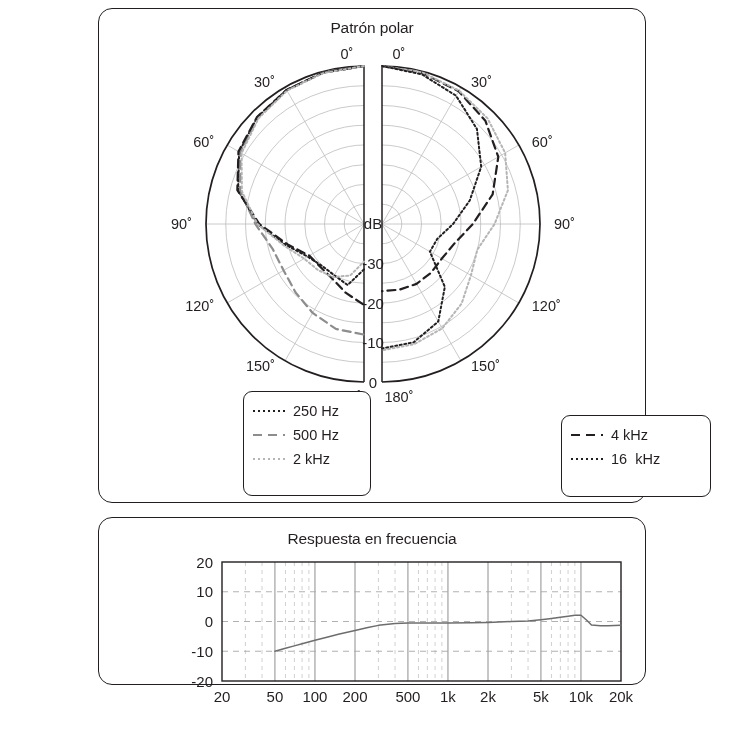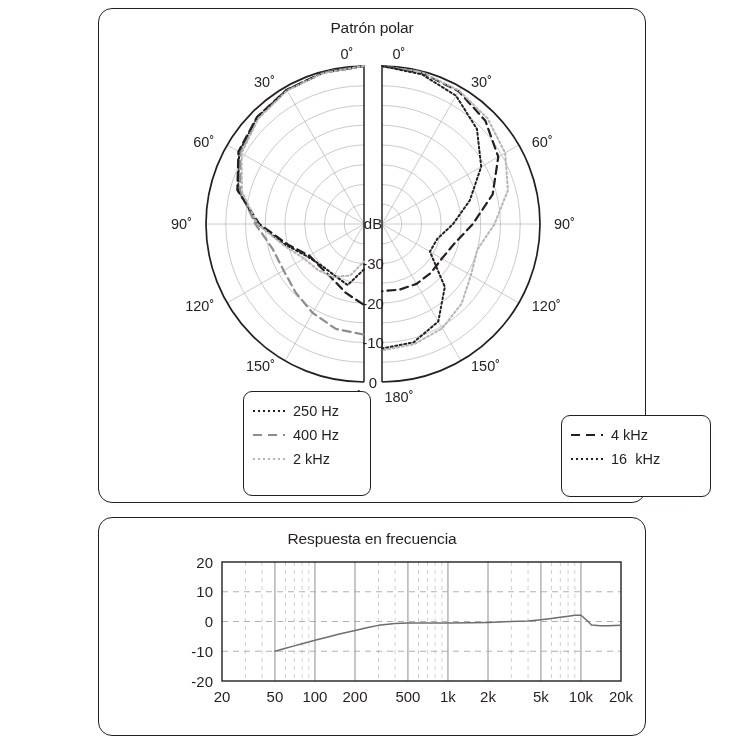--- a/index.html
+++ b/index.html
@@ -31,21 +31,21 @@
   #polar-panel {
     left: 98px;
     top: 8px;
     width: 548px;
     height: 495px;
   }
   #freq-panel {
     left: 98px;
     top: 517px;
     width: 548px;
-    height: 219px;
+    height: 168px;
   }
   .panel-title {
     position: absolute;
     left: 0;
     width: 100%;
     text-align: center;
     font-size: 15.5px;
     letter-spacing: -0.1px;
     color: #231f20;
   }
@@ -166,21 +166,21 @@
         <div class="legend-row">
           <svg class="legend-swatch" viewBox="0 0 34 12">
             <line x1="1" y1="6" x2="33" y2="6" stroke="#231f20" stroke-width="2" stroke-linecap="butt" stroke-dasharray="2,3"></line>
           </svg>
           <span class="legend-label">250 Hz</span>
         </div>
         <div class="legend-row">
           <svg class="legend-swatch" viewBox="0 0 34 12">
             <line x1="1" y1="6" x2="33" y2="6" stroke="#8d8d8d" stroke-width="2.2" stroke-linecap="butt" stroke-dasharray="9,6"></line>
           </svg>
-          <span class="legend-label">400 Hz</span>
+          <span class="legend-label">500 Hz</span>
         </div>
         <div class="legend-row">
           <svg class="legend-swatch" viewBox="0 0 34 12">
             <line x1="1" y1="6" x2="33" y2="6" stroke="#b5b5b5" stroke-width="2" stroke-linecap="butt" stroke-dasharray="2,3"></line>
           </svg>
           <span class="legend-label">2 kHz</span>
         </div>
       </div>
     <div class="legend-box" id="legend-high">
         <div class="legend-row">

